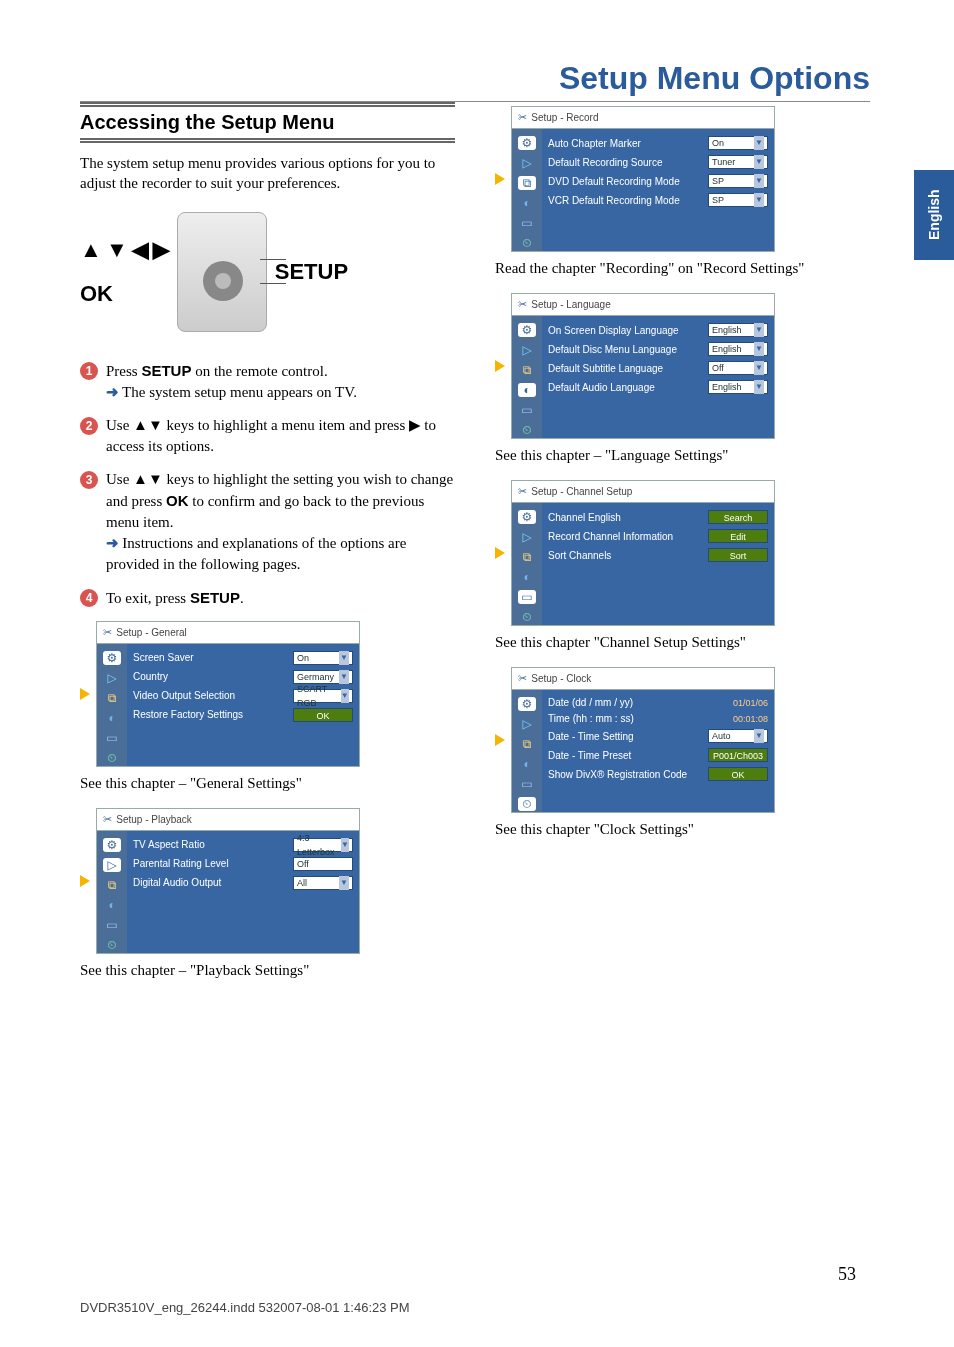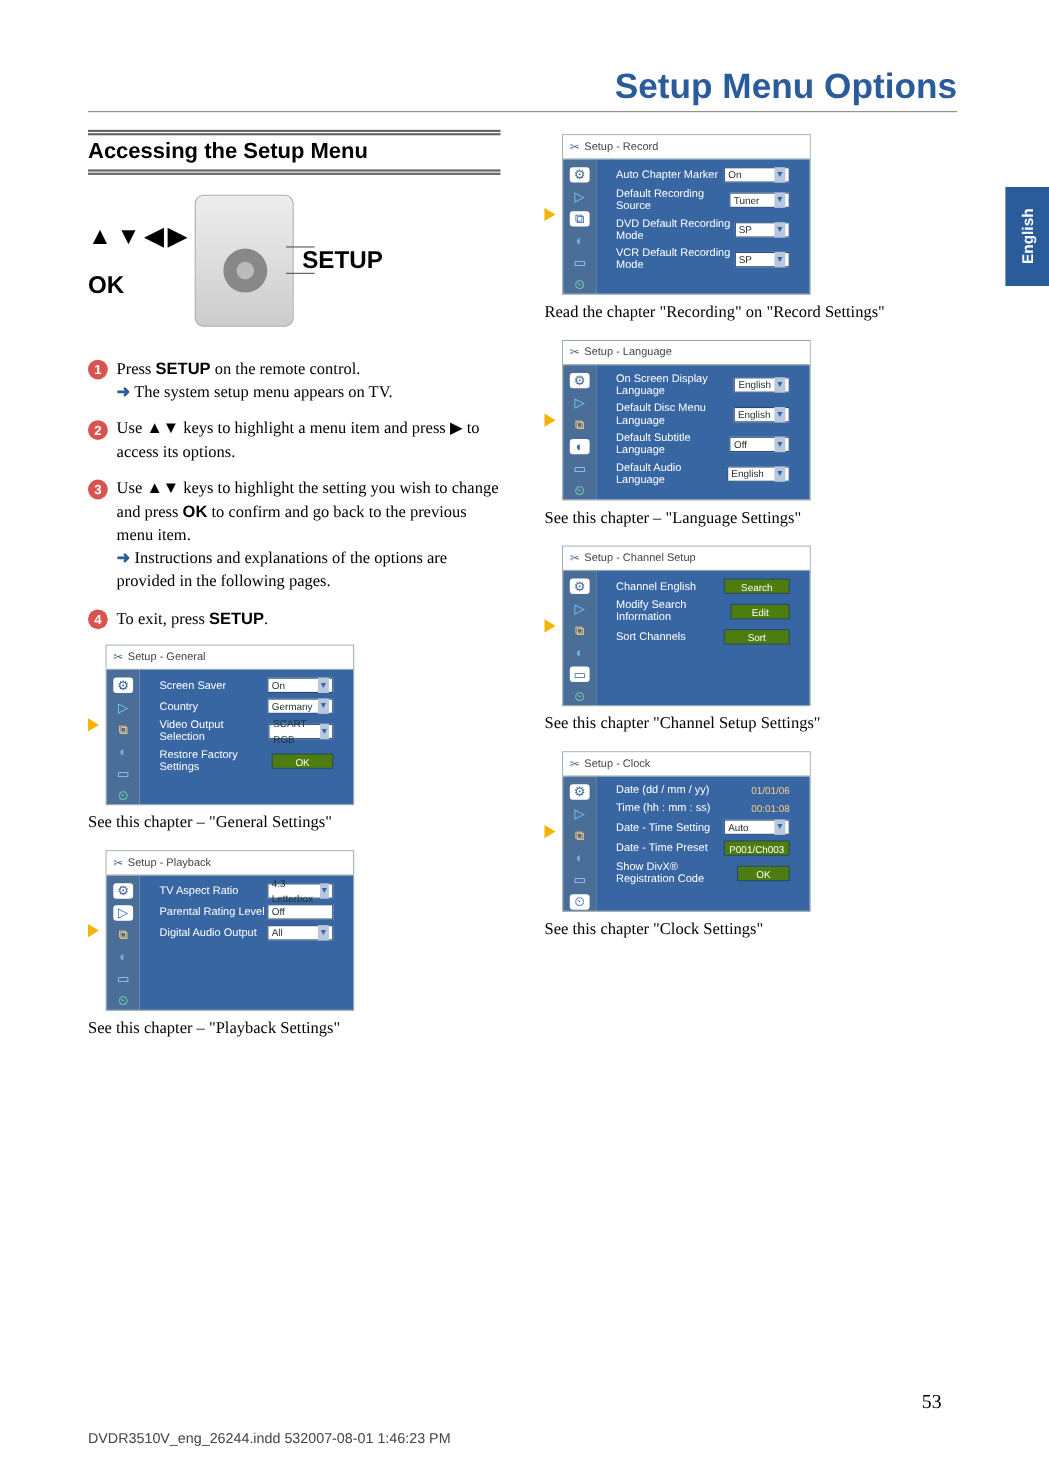--- a/index.html
+++ b/index.html
@@ -16,21 +16,20 @@
   left: 80px; top: 60px;
   width: 790px;
 }
 .title {
   color: #2a5b9b;
   font-size: 32px;
   font-weight: bold;
   text-align: right;
   border-bottom: 1px solid #888;
   padding-bottom: 4px;
-  margin-bottom: 16px;
   font-family: "Helvetica Neue", Arial, sans-serif;
 }
 .columns { display: flex; gap: 40px; justify-content: center; }
 .col { flex: 1; }
 .section-h {
   font-family: "Helvetica Neue", Arial, sans-serif;
   font-weight: bold;
   font-size: 20px;
   border-top: 5px double #666;
   border-bottom: 5px double #666;
@@ -72,21 +71,21 @@
 
 
 .panel-row { display: flex; align-items: center; gap: 6px; margin-top: 4px; }
 .pointer {
   width: 0; height: 0;
   border-top: 6px solid transparent;
   border-bottom: 6px solid transparent;
   border-left: 10px solid #f4b400;
 }
 .panel {
-  width: 226px;
+  width: 264px;
   font-family: Arial, sans-serif;
   font-size: 10px;
   border: 1px solid #9aa;
 }
 .panel-title {
   background:#fff;
   padding: 4px 6px;
   color:#444;
   border-bottom: 1px solid #9aa;
   display: flex; align-items: center; gap: 4px;
@@ -102,21 +101,21 @@
   display: flex; align-items:center; justify-content:center; font-size:12px;
 }
 .side-icon.gear { background:#fff;color:#4b6e99; }
 .side-icon.play { color:#77d0ff; }
 .side-icon.rec  { color:#ffd47a; }
 .side-icon.lang { color:#73b3e7; }
 .side-icon.tv   { color:#a0c9ff; }
 .side-icon.clock{ color:#7fe0b0; }
 .side-icon.active { background:#fff; color:#3766a3; }
 .panel-main {
-  flex: 1; background:#3766a3; color:#fff; padding: 7px 18px;
+  flex: 1; background:#3766a3; color:#fff; padding: 7px 6px;
 }
 .row { display: flex; justify-content: space-between; align-items: center; margin-bottom: 5px; }
 .val {
   width: 60px; height: 14px; background:#fff; color:#233;
   font-size: 9px; padding: 0 3px; line-height: 14px;
   border:1px solid #244a7a;
   display: flex; justify-content: space-between; align-items: center;
 }
 .val .dd-arrow { color:#3766a3; font-size: 8px; background:#b8c7dd; width:10px; text-align:center;}
 .btnval {
@@ -157,20 +156,21 @@
 
 <div class="lang-tab">English</div>
 
 <div class="page">
   <div class="title">Setup Menu Options</div>
 
   <div class="columns">
 
     <div class="col">
       <div class="section-h">Accessing the Setup Menu</div>
+      <div class="body-text">The system setup menu provides various options for you to adjust the recorder to suit your preferences.</div>
 
       <div class="remote-block">
         <div class="remote-labels">
           <div class="remote-arrows">▲ ▼ ◀ ▶</div>
           <div>OK</div>
         </div>
         <div class="remote-img">
           <div class="wheel"></div>
           <div class="remote-line1"></div>
             <div class="remote-line2"></div>
@@ -413,21 +413,21 @@
                 <div class="side-icon lang">◐</div>
                 <div class="side-icon tv active">▭</div>
                 <div class="side-icon clock">⏲</div>
               </div>
               <div class="panel-main">
                 <div class="row">
                   <span>Channel English</span>
                   <span class="btnval">Search</span>
                 </div>
                 <div class="row">
-                  <span>Modify Search Information</span>
+                  <span>Record Channel Information</span>
                   <span class="btnval">Edit</span>
                 </div>
                 <div class="row">
                   <span>Sort Channels</span>
                   <span class="btnval">Sort</span>
                 </div>
               </div>
             </div>
           </div>
         </div>

